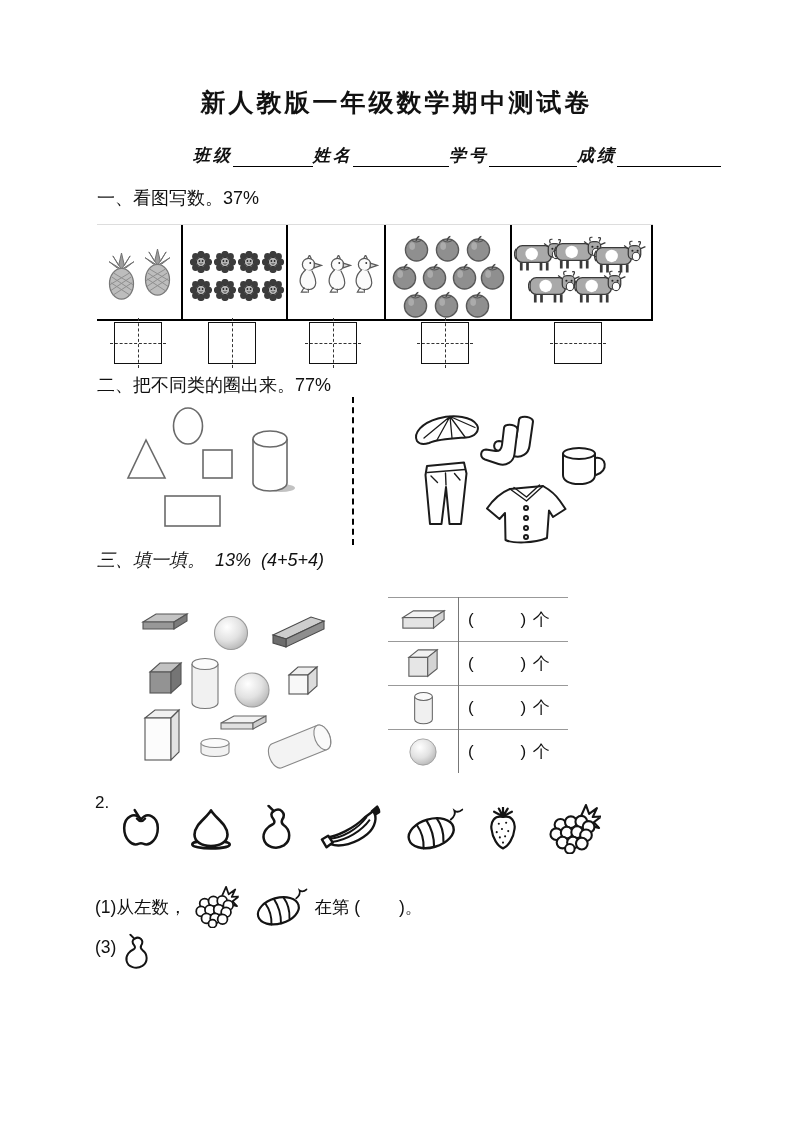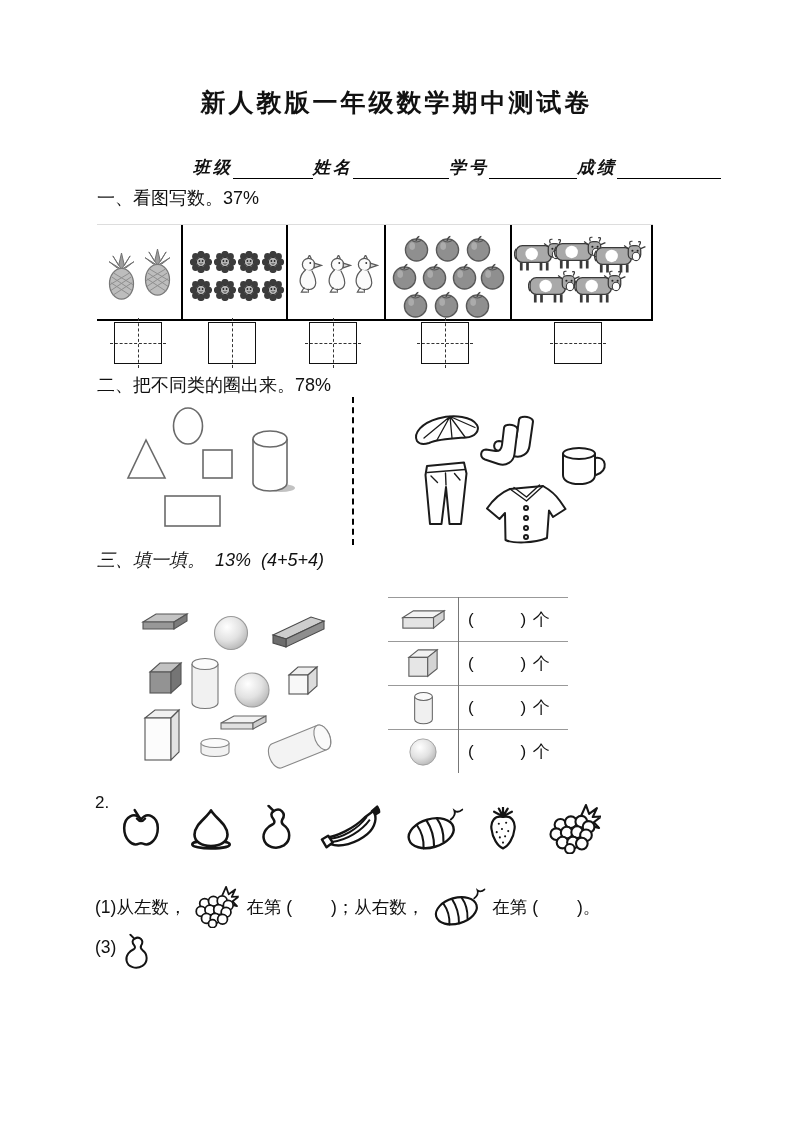--- a/index.html
+++ b/index.html
@@ -3,21 +3,21 @@
 <meta charset="utf-8">
 <style>
   html,body{margin:0;padding:0;background:#888;}
   .page{position:relative;width:793px;height:1122px;background:#fff;margin:0 auto;
         font-family:"Liberation Sans",sans-serif;color:#111;overflow:hidden;}
   .abs{position:absolute;}
 
   
   .title{top:86px;left:0;width:100%;text-align:center;
          font-family:"Liberation Serif",serif;font-weight:bold;font-size:25px;letter-spacing:3px;}
-  .fields{top:144px;left:193px;display:flex;align-items:flex-end;margin-top:12px;}
+  .fields{top:144px;left:193px;display:flex;align-items:flex-end;}
   .flabel{font-family:"Liberation Serif",serif;font-style:italic;font-weight:bold;
           font-size:17px;letter-spacing:3px;white-space:nowrap;}
   .fline{display:inline-block;border-bottom:1.5px solid #000;height:21px;}
   .fl1{width:80px}.fl2{width:96px}.fl3{width:88px}.fl4{width:104px}
 
   .shead{font-size:18px;white-space:nowrap;}
 
   
   .s1-table{left:97px;top:224px;display:flex;border-bottom:2px solid #000;border-top:1px solid #ddd;}
   .cell{position:relative;height:94px;border-right:2px solid #000;}
@@ -446,21 +446,21 @@
       <i class="gv"></i>
     </div>
   <div class="wbox wb4" data-guides="cross">
       <i class="gh"></i>
       <i class="gv"></i>
     </div>
   <div class="wbox wb5" data-guides="horizontal">
       <i class="gh"></i>
     </div>
 
-  <div class="abs shead" style="left:97px;top:373px;">二、把不同类的圈出来。78%</div>
+  <div class="abs shead" style="left:97px;top:373px;">二、把不同类的圈出来。77%</div>
 
   <svg class="abs" style="left:95px;top:398px;" width="258" height="150" viewBox="0 0 258 150">
     <g fill="none" stroke="#6a6a6a" stroke-width="1.6">
       <polygon points="51,42 33,80 70,80"></polygon>
       <ellipse cx="93" cy="28" rx="14.5" ry="18"></ellipse>
       <rect x="108" y="52" width="29" height="28"></rect>
       <ellipse cx="186" cy="90" rx="14" ry="4" fill="#c2c2c2" stroke="none"></ellipse>
       <path d="M158 41 L158 85 A17 8 0 0 0 192 85 L192 41" fill="#fff"></path>
       <ellipse cx="175" cy="41" rx="17" ry="8" fill="#fff"></ellipse>
       <rect x="70" y="98" width="55" height="30"></rect>
@@ -615,21 +615,20 @@
         <use href="#sym-f-grape"></use>
       </svg>
   </div>
 
 
   <div class="abs qline q2">
     <span>(1)从左数，</span>
     <svg class="i-grape-sm" viewBox="0 0 52 48">
         <use href="#sym-f-grape"></use>
       </svg>
-    <span>在第 (&nbsp;&nbsp;&nbsp;&nbsp;&nbsp;&nbsp;&nbsp;&nbsp;)；从右数，</span>
     <svg class="i-melon-sm" viewBox="0 0 58 42">
         <use href="#sym-f-melon"></use>
       </svg>
     <span>在第 (&nbsp;&nbsp;&nbsp;&nbsp;&nbsp;&nbsp;&nbsp;&nbsp;)。</span>
   </div>
 
   <div class="abs qline q3">
     <span>(3)</span>
     <svg class="i-gourd-sm" viewBox="0 0 36 46">
         <use href="#sym-f-gourd"></use>

